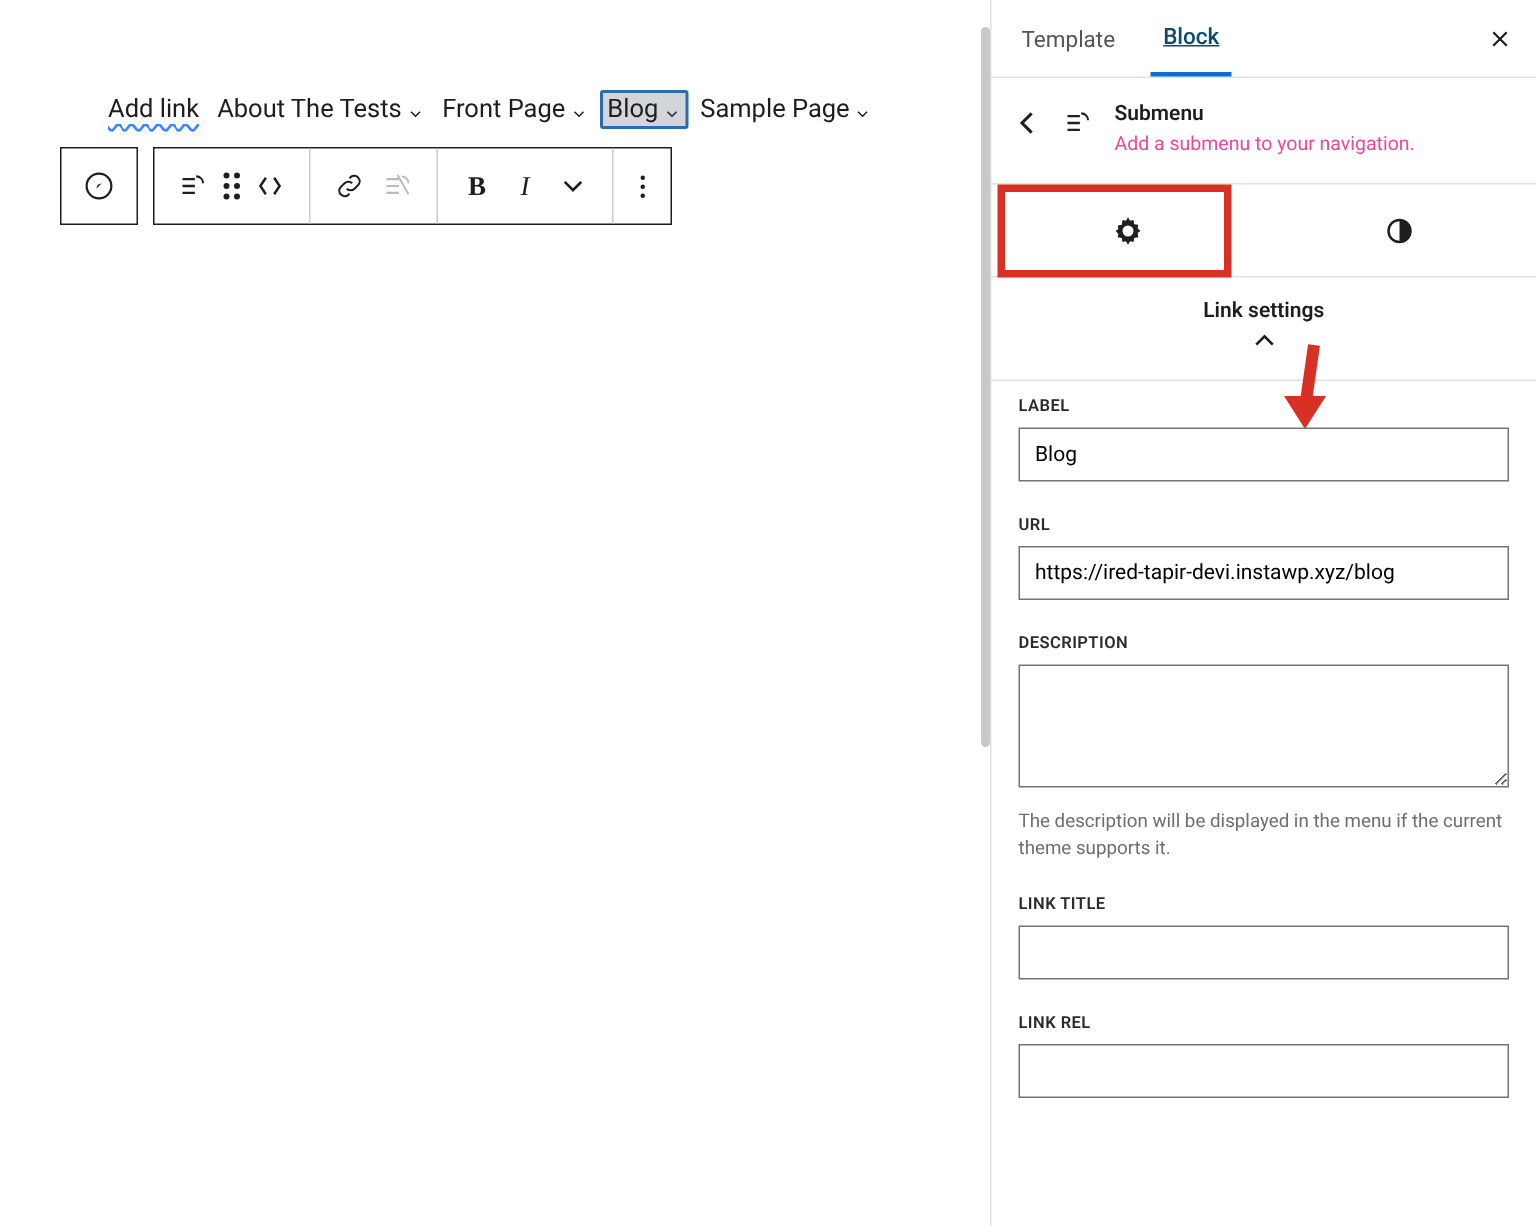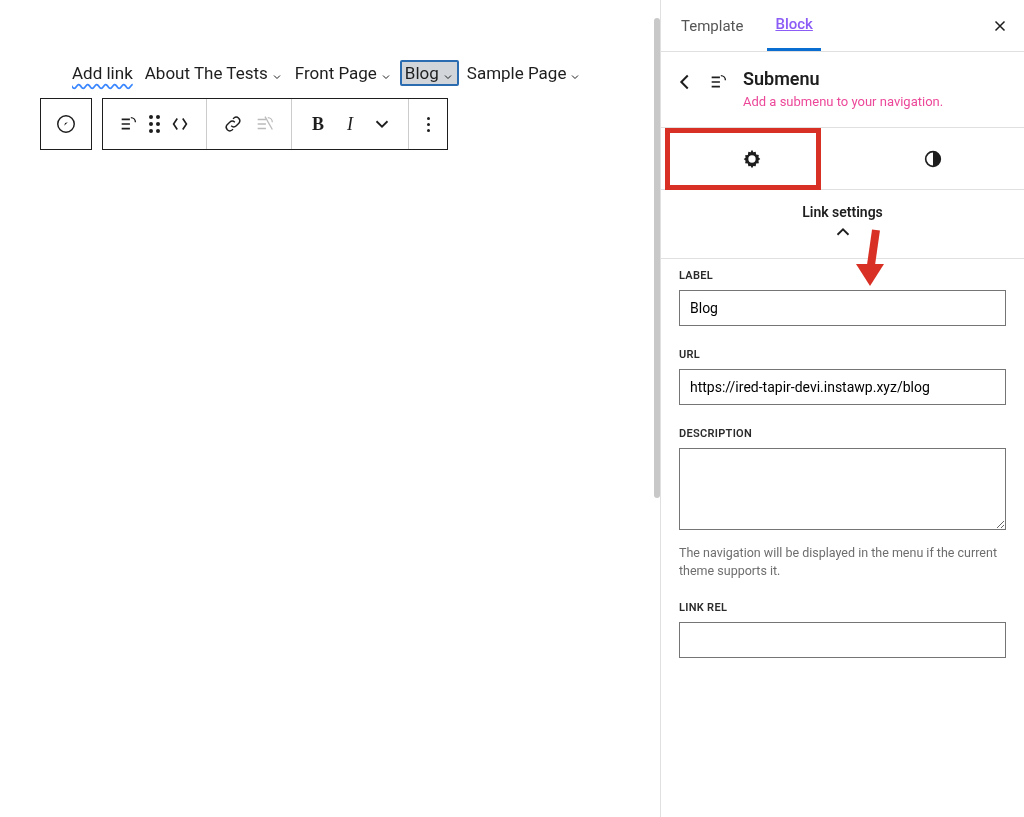--- a/index.html
+++ b/index.html
@@ -132,21 +132,21 @@
     }
     .tab {
       padding: 0 8px;
       height: 100%;
       display: flex;
       align-items: center;
       font-size: 15px;
       color: #555;
     }
     .tab.active {
-      color: #8b5cf6;
+      color: #0c4a6e;
       border-bottom: 3px solid #0a6ed1;
       font-weight: 500;
       text-decoration: underline;
     }
     .tab-close {
       margin-left: auto;
       width: 24px; height: 24px;
       display: flex; align-items: center; justify-content: center;
       font-size: 20px;
     }
@@ -155,21 +155,21 @@
       padding: 16px 18px 16px 12px;
       gap: 12px;
       border-bottom: 1px solid #e0e0e0;
     }
     .block-header-icons {
       display: flex;
       gap: 10px;
       align-items: flex-start;
       padding-top: 2px;
     }
-    .block-header-text .title { font-weight: 600; font-size: 18px; margin-bottom: 4px; }
+    .block-header-text .title { font-weight: 600; font-size: 14px; margin-bottom: 4px; }
     .block-header-text .desc { font-size: 13px; color: #ec4899; line-height: 1.4; }
     .subtabs {
       display: flex;
       height: 62px;
       border-bottom: 1px solid #e0e0e0;
       position: relative;
       align-items: center;
     }
     .subtab {
       flex: 1;
@@ -393,21 +393,25 @@
       <label class="field-label">Label</label>
       <input type="text" class="text-input" value="Blog" style="">
     </div>
     <div class="field">
       <label class="field-label">URL</label>
       <input type="text" class="text-input" value="https://ired-tapir-devi.instawp.xyz/blog" style="">
     </div>
     <div class="field">
       <label class="field-label">Description</label>
       <textarea class="text-input" style=""></textarea>
-      <div class="help-text">The navigation will be displayed in the menu if the current theme supports it.</div>
+      <div class="help-text">The description will be displayed in the menu if the current theme supports it.</div>
+    </div>
+    <div class="field">
+      <label class="field-label">Link Title</label>
+      <input type="text" class="text-input" value="" style="">
     </div>
     <div class="field">
       <label class="field-label">Link Rel</label>
       <input type="text" class="text-input" value="" style="">
     </div>
   </div>
 
   <svg class="annotation-arrow" width="42" height="70" viewBox="0 0 42 70">
     <path d="M28 6 L22 48" stroke="#d93025" stroke-width="8" fill="none"></path>
     <path d="M8 40 L22 62 L36 40 Z" fill="#d93025"></path>

